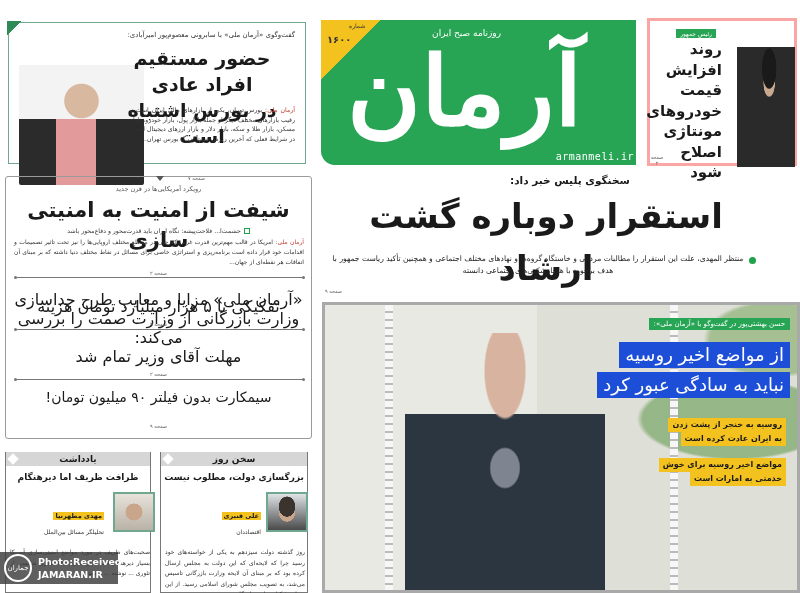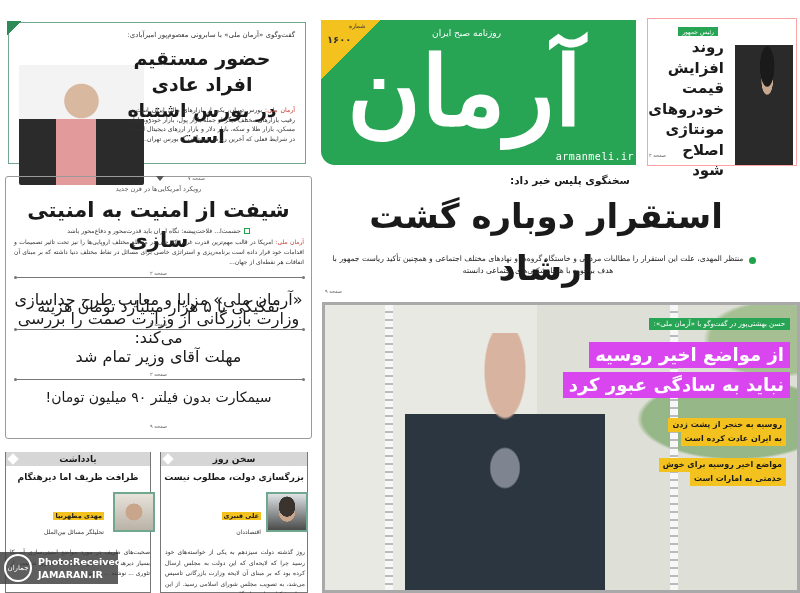--- a/index.html
+++ b/index.html
@@ -26,21 +26,21 @@
   #tagline { right: 135px; top: 8px; font-size: 9px; color: #fff; }
   #logo-text { right: 60px; top: 12px; font-size: 96px; font-family: "DejaVu Serif", serif; color: #fff; font-weight: bold; line-height: 120px; letter-spacing: -6px; transform: scaleX(1.05); }
   #date-block { right: 6px; top: 60px; width: 52px; text-align: right; color:#fff; }
   #day-name { font-size: 12px; line-height: 16px; }
   #date-solar { font-size: 7.5px; color: #f4e04d; font-weight: bold; direction: ltr; text-align:right; line-height: 11px; }
   .date-small { font-size: 5px; color: #eafbee; line-height: 9px; }
   #price { font-size: 5px; color: #fff; line-height: 9px; border-bottom: 1px solid #fff; }
   #website { right: 2px; bottom: 3px; font-size: 10px; color: #fff; direction: ltr; font-family: "DejaVu Sans Mono", monospace; letter-spacing: 0.5px; }
 
   
-  #tr-box { left: 647px; top: 18px; width: 150px; height: 148px; border: 1px solid #fca5a5; }
+  #tr-box { left: 647px; top: 18px; width: 150px; height: 148px; border: 3px solid #fca5a5; }
   #tr-tag { right: 78px; top: 8px; background: #27a454; color:#fff; font-size: 6px; padding: 1px 4px; }
   #tr-title { right: 72px; top: 18px; width: 72px; font-size: 15px; font-weight: bold; line-height: 20.5px; text-align: right; }
   #tr-photo { left: 84px; top: 26px; width: 64px; height: 120px; background: radial-gradient(ellipse at 55% 18%, #1a1a1a 0 14%, transparent 15%), radial-gradient(ellipse at 55% 30%, #c8a88f 0 11%, transparent 12%), linear-gradient(90deg, transparent 5%, #2a2a2a 5% 95%, transparent 95%); }
   #tr-ref { right: 130px; top: 133px; }
 
   
   #main-kicker { left: 510px; top: 174px; font-size: 10.5px; font-weight: bold; }
   #main-title { left: 326px; top: 190px; width: 440px; text-align: center; font-size: 34px; font-weight: bold; line-height: 52px; letter-spacing: -1px; }
   #main-dot { left: 749px; top: 257px; width: 7px; height: 7px; border-radius: 50%; background: #1fa34a; }
   #main-body { left: 330px; top: 253px; width: 416px; font-size: 7.6px; line-height: 12px; text-align: center; color: #222; }
@@ -96,21 +96,21 @@
       linear-gradient(90deg, #e9e9e4 0 45%, #dedfd6 45% 100%); }
   #photo-person { left: 80px; top: 28px; width: 200px; height: 270px;
     background:
       radial-gradient(ellipse at 50% 14%, #d8b4a0 0 14%, transparent 15%),
       radial-gradient(ellipse at 50% 50%, #7e8590 0 10%, transparent 11%),
       linear-gradient(transparent 0 30%, #2b3640 30%);
     border-radius: 40% 40% 0 0 / 20% 20% 0 0; }
   #photo-chain { left: 60px; top: 0; width: 8px; height: 291px; background: repeating-linear-gradient(#f7f7f7 0 6px, #bbb 6px 8px); }
   #photo-chain2 { left: 345px; top: 0; width: 8px; height: 291px; background: repeating-linear-gradient(#f7f7f7 0 6px, #bbb 6px 8px); }
   #ft-kicker { right: 10px; top: 318px; background: #27a454; color:#fff; font-size: 7px; padding: 2px 5px; }
-  .ft-line { position:absolute; right: 10px; background: #d946ef; color:#fff; font-size: 18px; font-weight: bold; padding: 1px 6px; line-height: 24px; }
+  .ft-line { position:absolute; right: 10px; background: #1d4ed8; color:#fff; font-size: 18px; font-weight: normal; padding: 1px 6px; line-height: 24px; }
   #ft-line1 { top: 342px; }
   #ft-line2 { top: 372px; margin-left: 13px; }
   .ft-quote { position:absolute; right: 14px; background: #f4c21f; color: #1a1a1a; font-size: 8px; font-weight: bold; line-height: 14px; padding: 0 4px; text-align:right; }
   #ft-q1a { top: 418px; } #ft-q1b { top: 432px; }
   #ft-q2a { top: 458px; } #ft-q2b { top: 472px; }
 </style>
 </head>
 <body>
 
 <div id="tl-box" class="abs">

